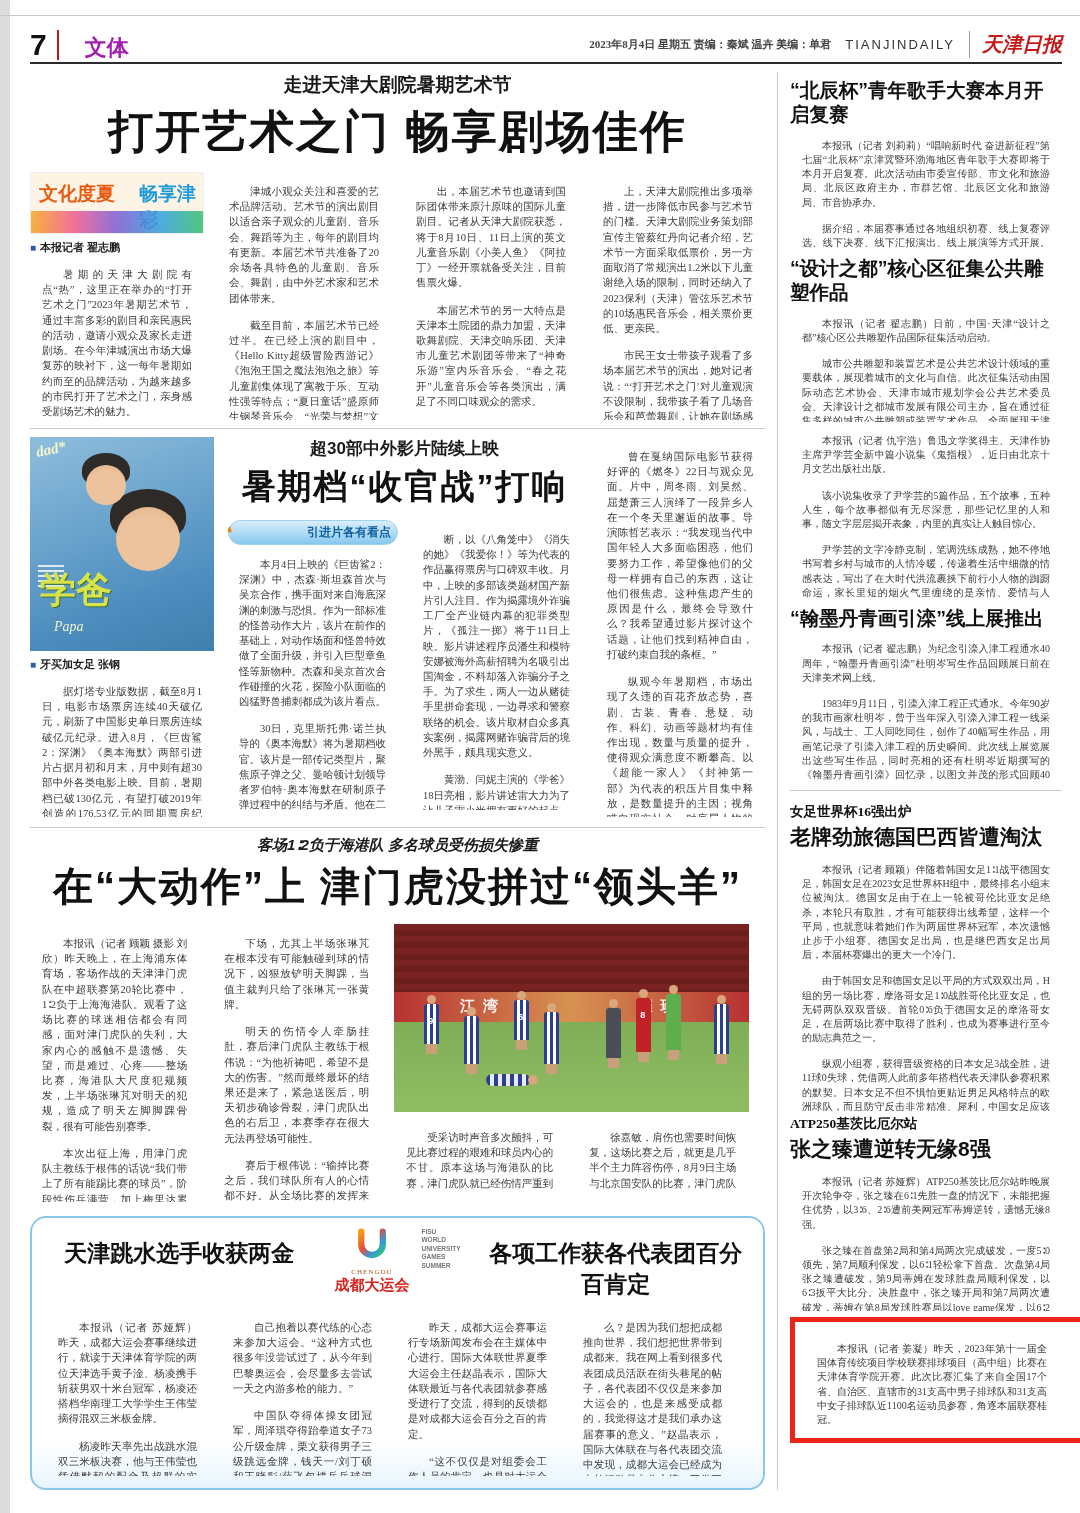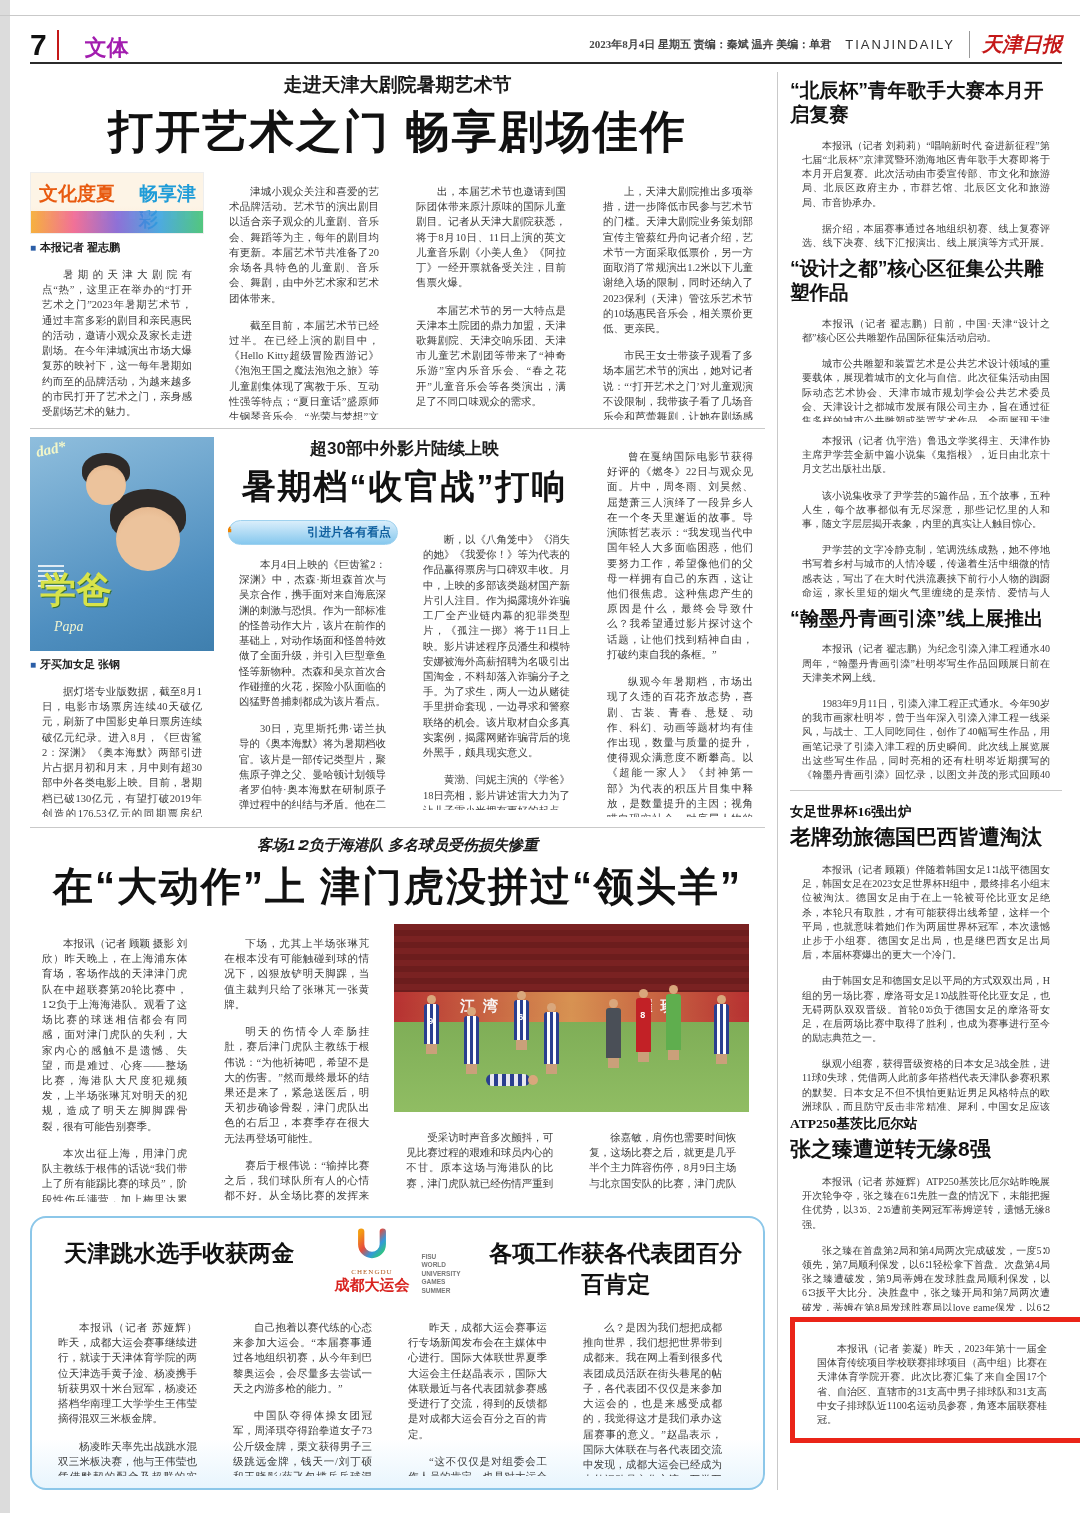--- a/index.html
+++ b/index.html
@@ -94,21 +94,21 @@
 
   
   .redbox{position:relative;border:5px solid #ea2418;margin-right:-28px;padding:8px 26px 10px 10px;margin-top:6px;}
   .redbox .sb-h{font-size:16.5px;text-align:center;margin:2px 0 8px 0;}
 
   
   .unibox{position:relative;border:2px solid #8cc7e9;border-radius:16px;margin-top:8px;padding:10px 14px 8px 14px;height:252px;overflow:hidden;
         background:linear-gradient(#ffffff 82%,#e8f5fd);}
   .uni-top{display:flex;align-items:flex-start;}
   .uni-h-left{flex:1;text-align:center;font-family:"Liberation Sans",sans-serif;font-weight:bold;font-size:23px;color:#111;padding-top:10px;}
-  .uni-logo{width:170px;display:flex;align-items:flex-end;gap:12px;justify-content:center;}
+  .uni-logo{width:170px;display:flex;align-items:flex-start;gap:12px;justify-content:center;}
   .uni-logo .cn{font-family:"Liberation Sans",sans-serif;font-weight:bold;font-size:15px;color:#d8231f;}
   .uni-logo .city{font-size:7px;color:#b05a1e;letter-spacing:1px;text-align:center;}
   .fisu{font-family:"Liberation Sans",sans-serif;font-size:6.5px;color:#777;line-height:1.3;font-weight:bold;}
   .uni-h-right{flex:1;text-align:center;font-family:"Liberation Sans",sans-serif;font-weight:bold;font-size:23px;color:#111;padding-top:10px;}
   .uni-cols{display:flex;gap:12px;margin-top:8px;}
   .uni-cols .col{width:163px;height:168px;}
 </style>
 </head>
 <body>
 
@@ -324,21 +324,21 @@
         </div>
         <div class="uni-cols">
           <div class="col">
               <div>
                 <p class="para">本报讯（记者 苏娅辉）昨天，成都大运会赛事继续进行，就读于天津体育学院的两位天津选手黄子淦、杨凌携手斩获男双十米台冠军，杨凌还搭档华南理工大学学生王伟莹摘得混双三米板金牌。</p>
                 <p class="para">杨凌昨天率先出战跳水混双三米板决赛，他与王伟莹也凭借默契的配合及超群的实力，在五轮比赛中一路领先，最终以总分328.20分轻松夺冠。之后杨凌又携手黄子淦亮相男双十米台决赛，凭借两人此前多年搭档代表天津队参赛积累的默契，他们同样在六轮动作中始终保持着头名排位，最终以总分461.22分摘金。此外，王伟莹、张蕊包揽了女子十米台项目的冠亚军。</p>
               </div>
             </div>
           <div class="col">
               <div>
-                <p class="para">自己抱着以赛代练的心态来参加大运会。“本届赛事通过各地组织初赛，从今年到巴黎奥运会，会尽量多去尝试一天之内游多枪的能力。”</p>
+                <p class="para">自己抱着以赛代练的心态来参加大运会。“这种方式也很多年没尝试过了，从今年到巴黎奥运会，会尽量多去尝试一天之内游多枪的能力。”</p>
                 <p class="para">中国队夺得体操女团冠军，周泽琪夺得跆拳道女子73公斤级金牌，栗文获得男子三级跳远金牌，钱天一/刘丁硕和王晓彤/薛飞包揽乒乓球混双冠亚军。</p>
                 <p class="para">在收获武术散打男子60公斤级冠军后，中国选手马衣姑表示，带着胜利启航，他接下来的目标是世锦赛、亚运会，通过体育去看更广阔的世界。马衣姑9岁开始习武，一步步走上了大运会的舞台。如今是成都体育学院的学生，这一次他是真真正正的“家门口”作战。昨天，马衣姑的队友们同样捷报频传。何烽夺得男子70公斤级金牌，柳文龙夺得男子80公斤级金牌，李志勤夺得女子60公斤级金牌。</p>
               </div>
             </div>
           <div class="col">
               <div>
                 <p class="para">昨天，成都大运会赛事运行专场新闻发布会在主媒体中心进行。国际大体联世界夏季大运会主任赵晶表示，国际大体联最近与各代表团就参赛感受进行了交流，得到的反馈都是对成都大运会百分之百的肯定。</p>
                 <p class="para">“这不仅仅是对组委会工作人员的肯定，也是对大运会的肯定，更是对成都的肯定。”赵晶说。</p>
                 <p class="para">截至8月3日中午，成都大运会赛程已经过半。18个大项中，射箭、柔道、艺术体操、射击、武术5个项目已经完赛。田径、体操、羽毛球、篮球等12个大项正在进行中，赛艇项目则将于4日开赛。据统计，本届大运会竞赛前半段共有8593人次的运动员参赛，4521人次的技术官员参与执裁，顺利完成111场颁奖仪式。</p>
               </div>

